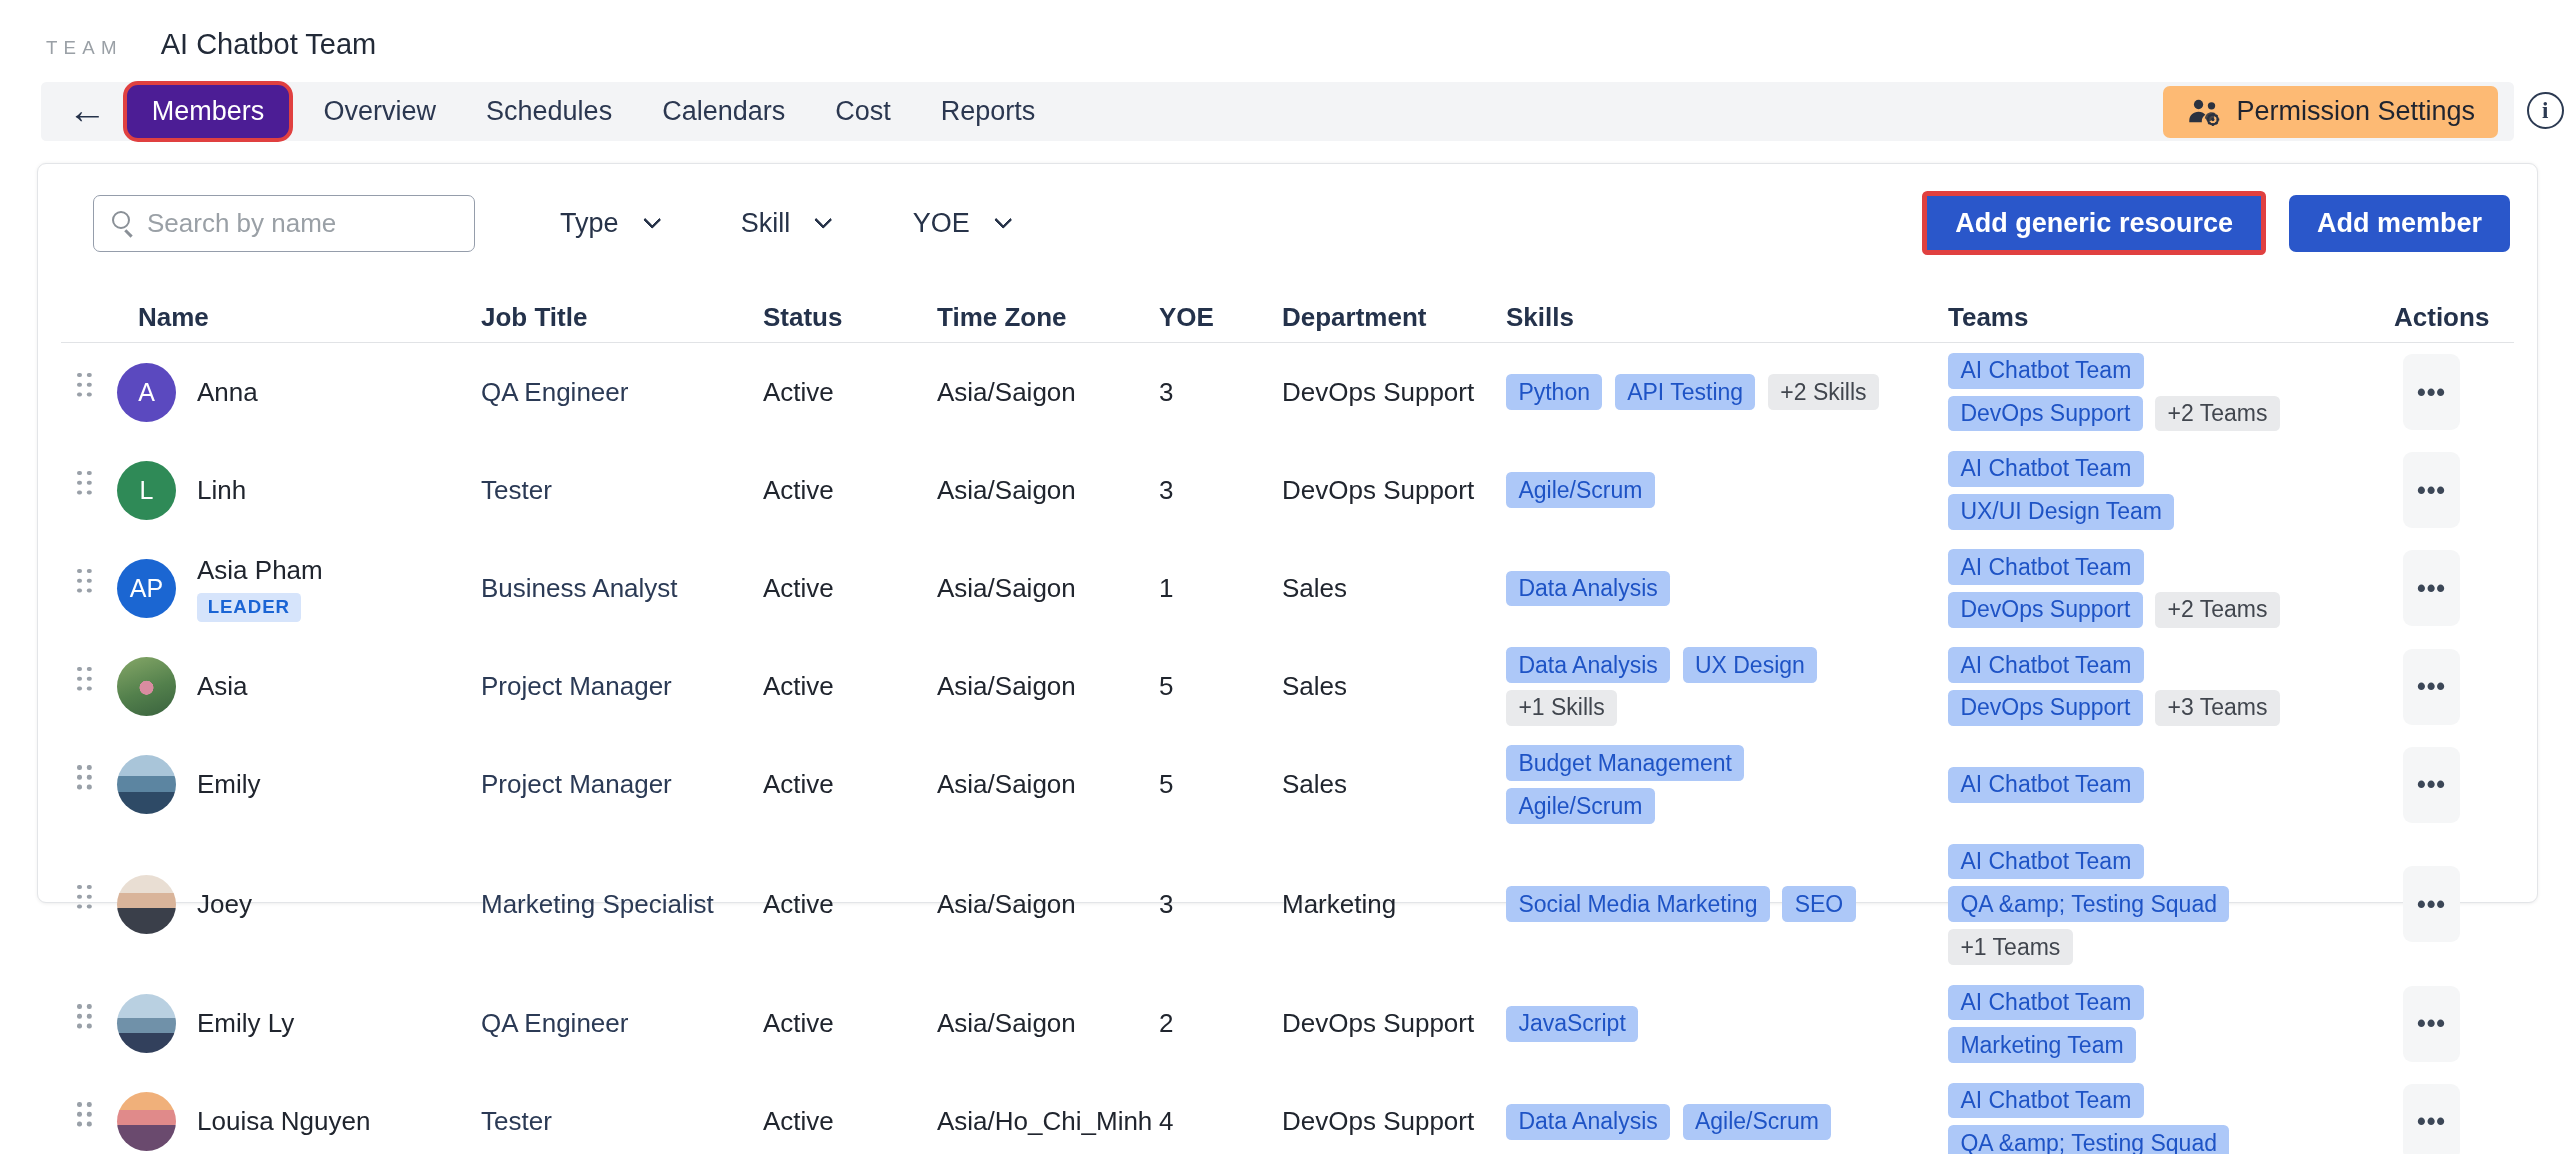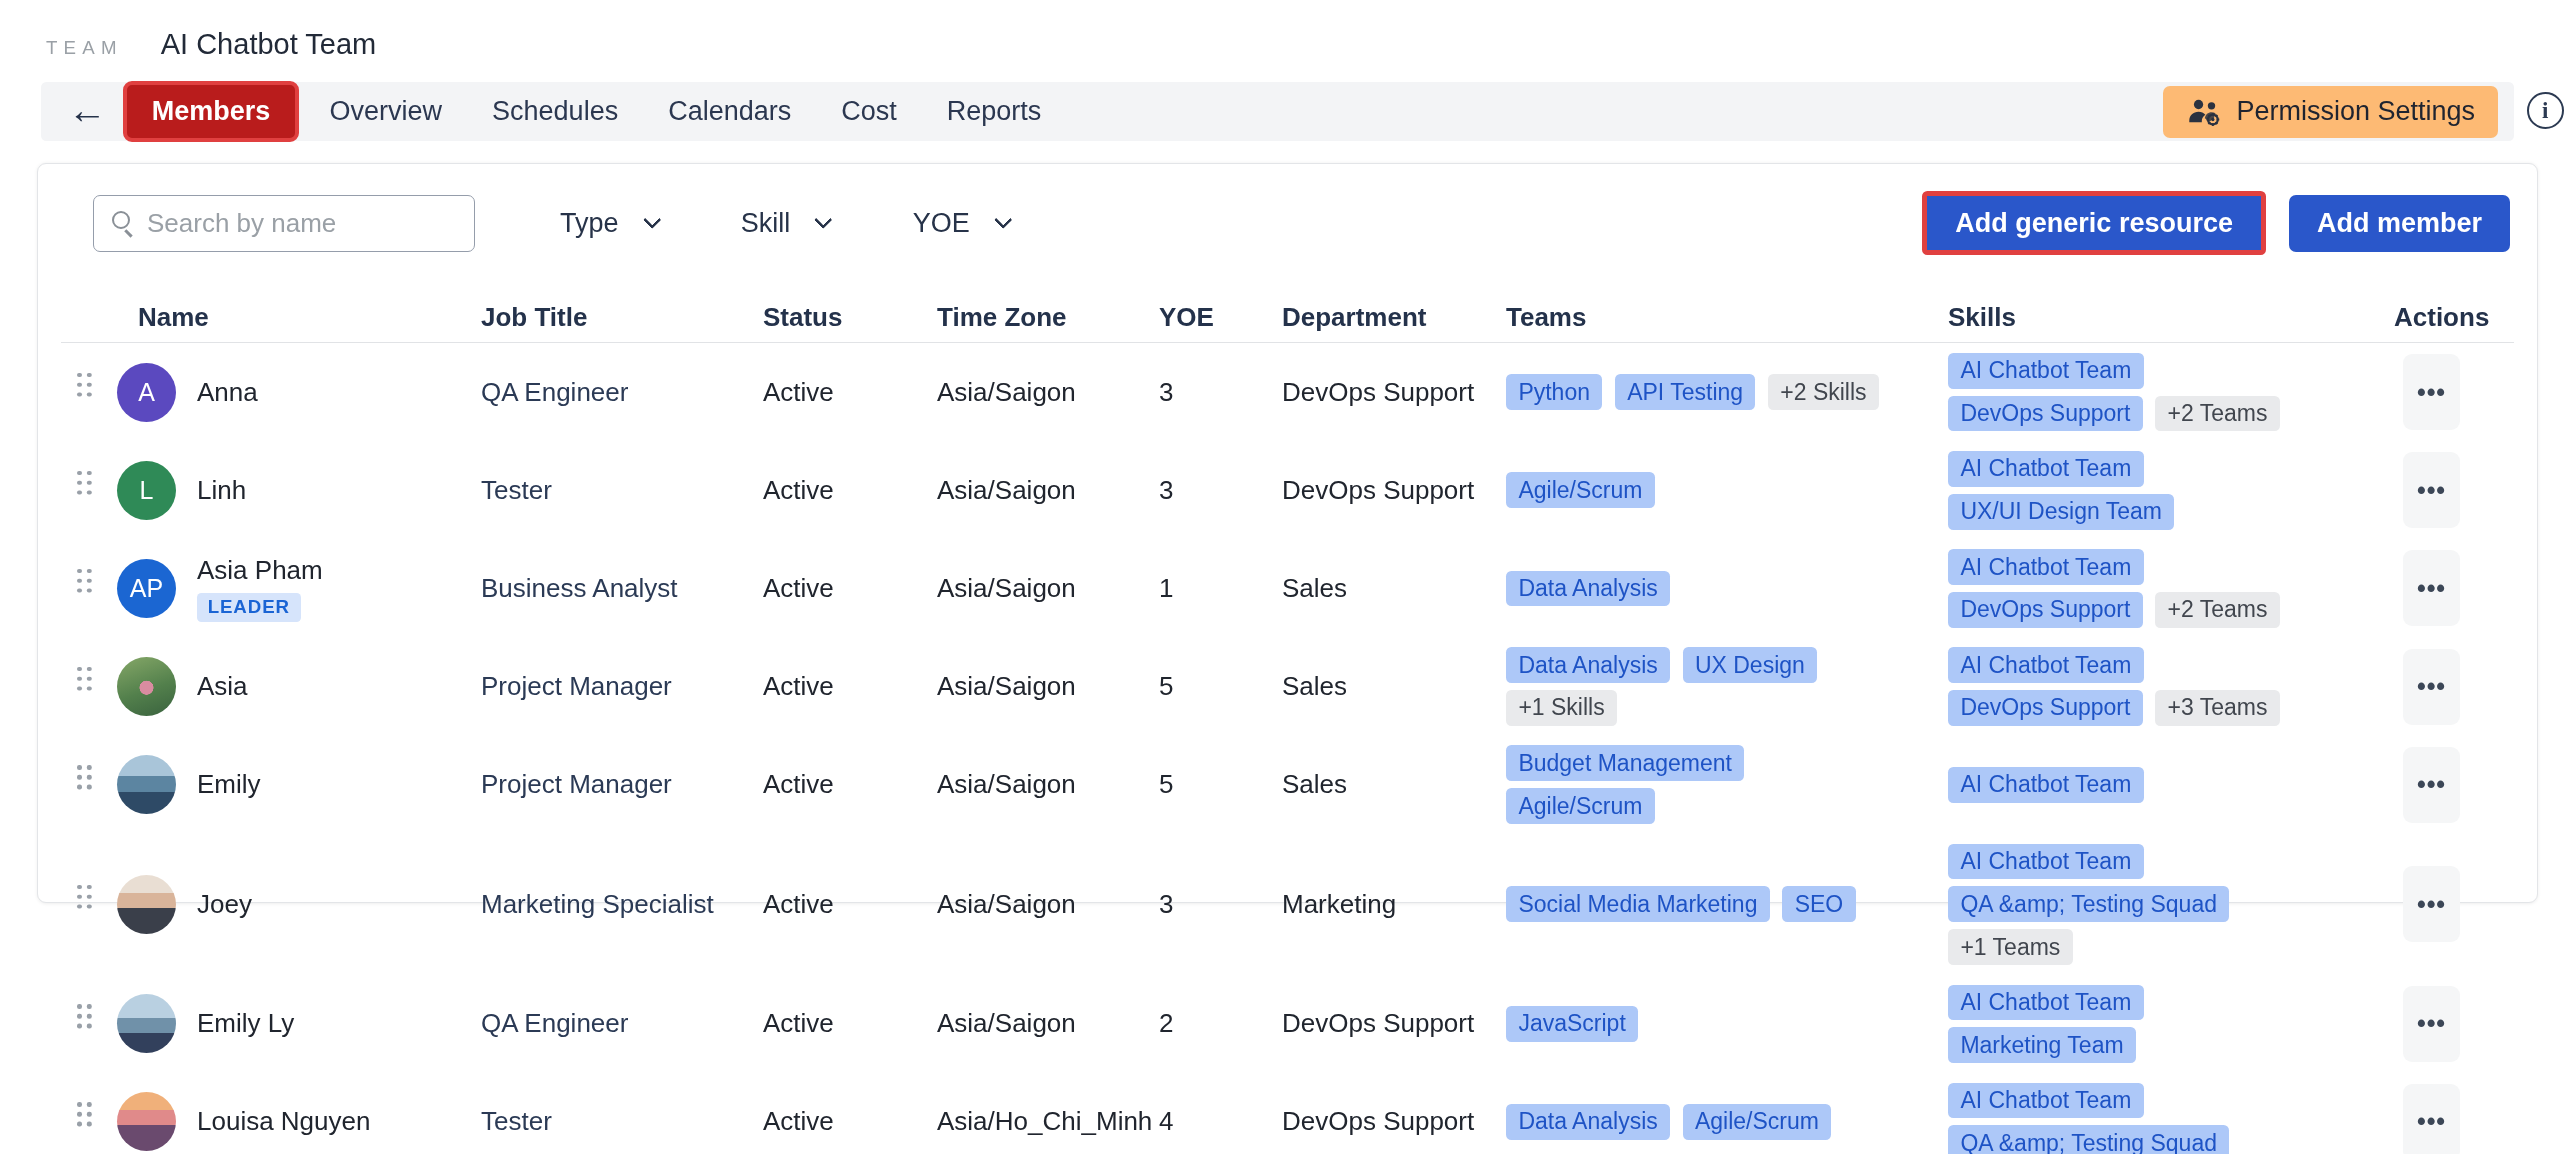--- a/index.html
+++ b/index.html
@@ -15,22 +15,22 @@
   .team-name { font-size:29px; color:#222a38; font-weight:400; }
 
   
   .nav-band {
     position:absolute; left:41px; top:82px; width:2473px; height:59px;
     background:#f3f4f6; border-radius:5.3px; display:flex; align-items:center; padding:0 16px;
   }
   .back-btn { font-size:39px; color:#25324a; line-height:1; margin:0 9px 3.6px 10.7px; cursor:pointer; background:none; border:none; font-family:inherit; }
   .tab { font-size:27px; color:#2b3750; padding:0 25px; cursor:pointer; white-space:nowrap; }
   .tab.active {
-    background:#b91c1c; color:#ffffff; border:4.4px solid #e04040; border-radius:9px;
-    padding:10.7px 25px; margin:0 5.3px 0 7px; font-weight:700;
+    background:#4c1d95; color:#ffffff; border:4.4px solid #e04040; border-radius:15px;
+    padding:10.7px 25px; margin:0 5.3px 0 7px; font-weight:400;
   }
   .nav-spacer { flex:1; }
   .perm-btn {
     display:flex; align-items:center; gap:14px; background:#fdba74; border:none; border-radius:7px;
     height:52px; padding:0 23px; font-size:27px; color:#1f2430; font-family:inherit; cursor:pointer;
   }
   .perm-btn svg { width:36px; height:30px; }
   .info-btn {
     position:absolute; right:12.4px; top:92px; width:37px; height:37px; border-radius:50%;
     border:2.7px solid #2c3a52; background:#ffffff; color:#2c3a52; font-size:23px; font-weight:700;
@@ -181,22 +181,22 @@
 
   <div class="tbl">
     <div class="thead">
       <span></span>
       <span class="hc name-h">Name</span>
       <span class="hc">Job Title</span>
       <span class="hc">Status</span>
       <span class="hc">Time Zone</span>
       <span class="hc">YOE</span>
       <span class="hc">Department</span>
+      <span class="hc">Skills</span>
       <span class="hc">Teams</span>
-      <span class="hc">Skills</span>
       <span class="hc actions-h">Actions</span>
     </div>
     <div class="rule"></div>
 
     <div class="trow">
       <div class="cell">
           <span class="dots"></span>
         </div>
       <div class="cell namecell">
         <span class="av purple">A</span>

